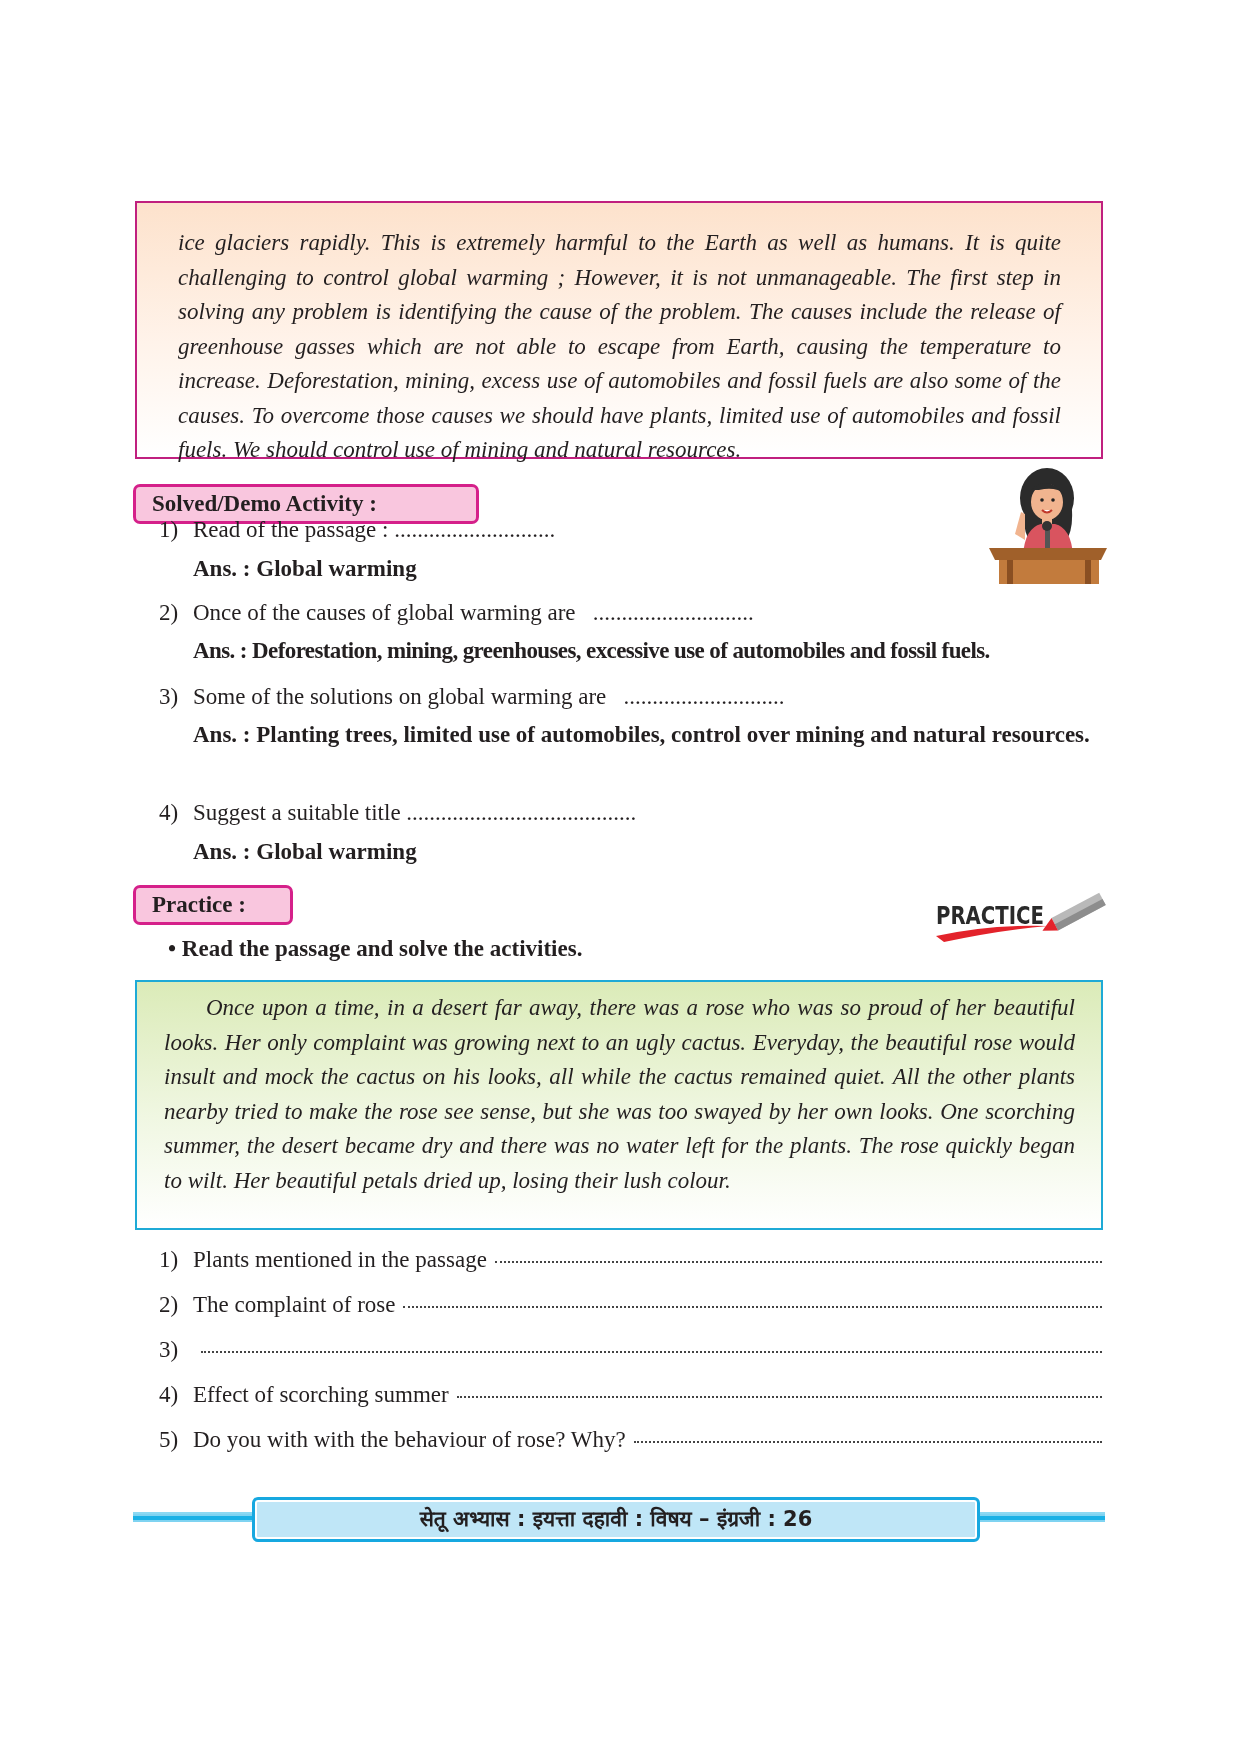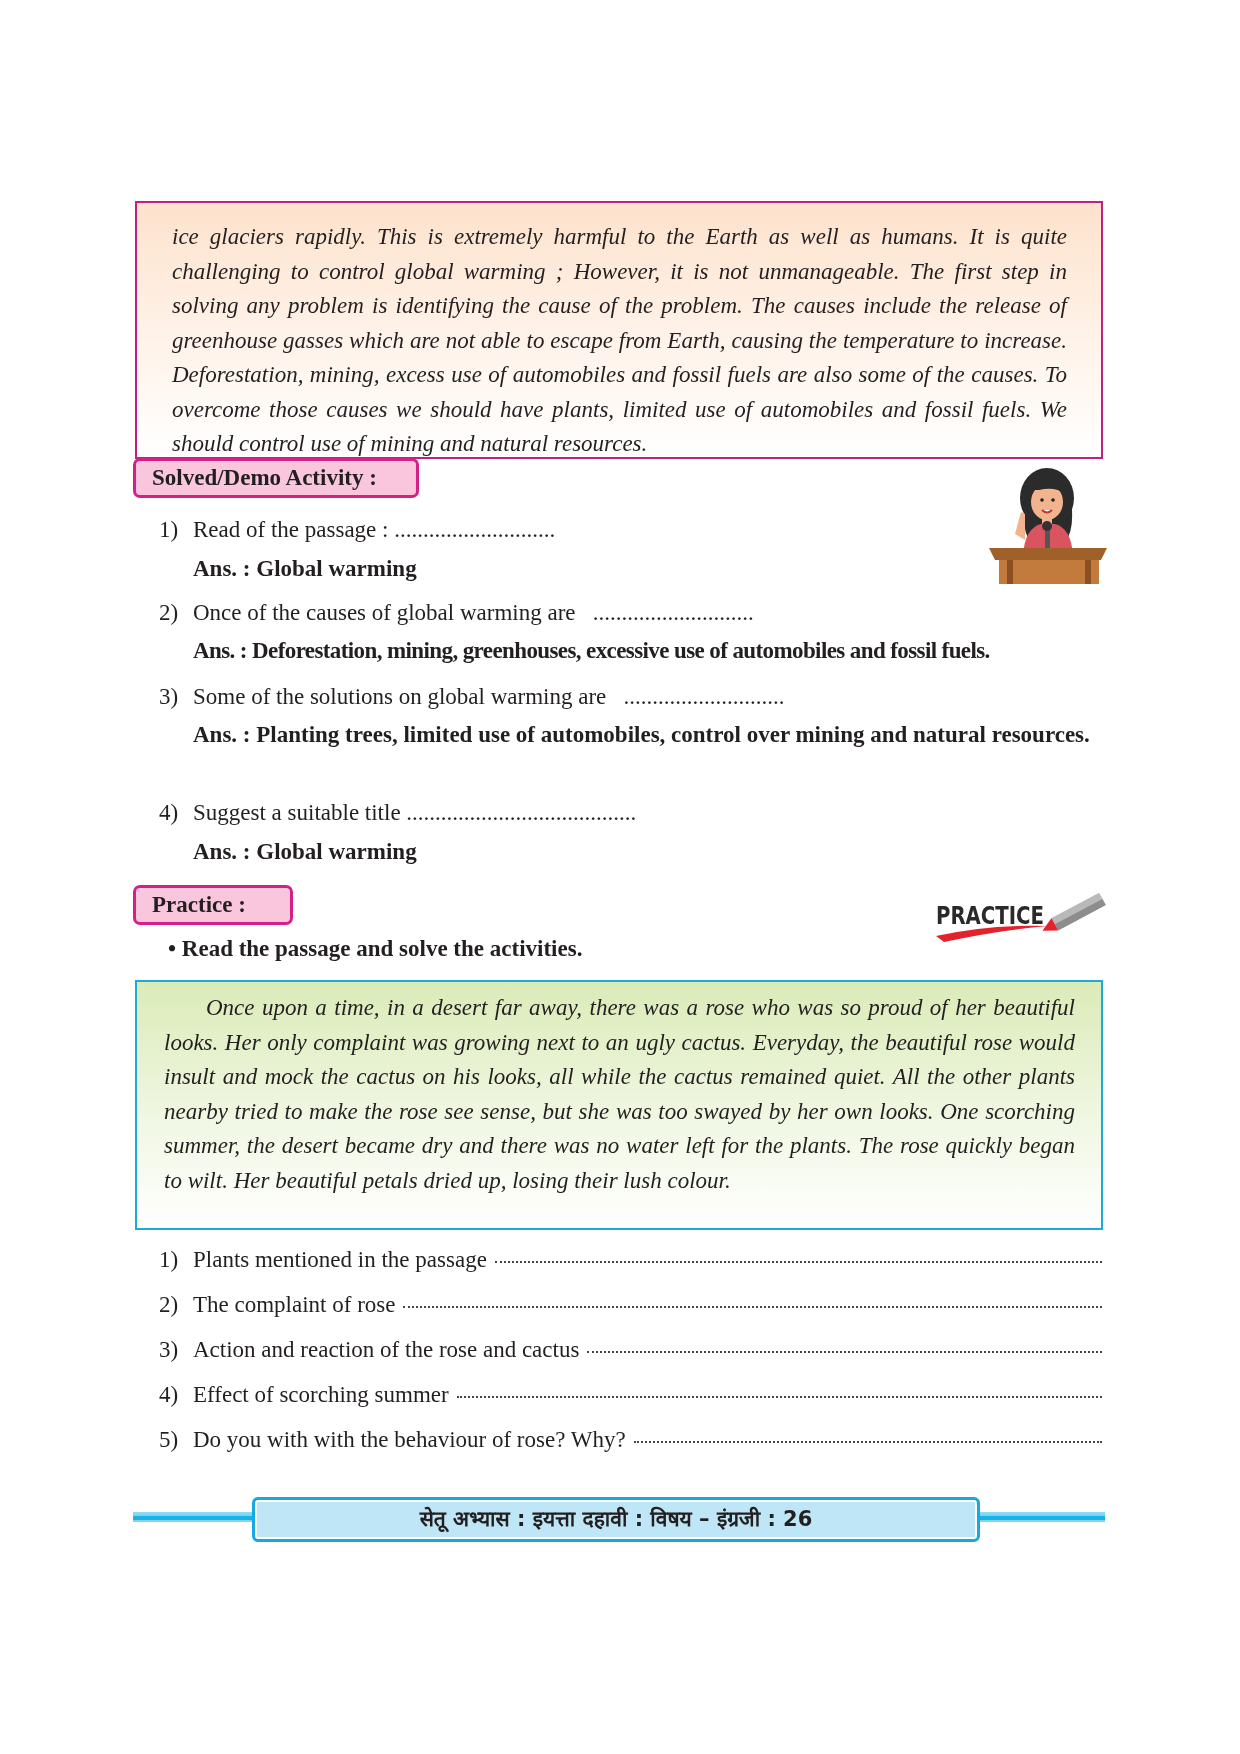--- a/index.html
+++ b/index.html
@@ -16,28 +16,28 @@
     top:201px; height:258px;
     border:2px solid #c0207f;
     background:linear-gradient(to bottom, #fde2cc 0%, #fff3ea 55%, #ffffff 100%);
   }
   .passage-2 {
     top:980px; height:250px;
     border:2px solid #1eaad6;
     background:linear-gradient(to bottom, #dbebb8 0%, #f0f7e2 55%, #ffffff 100%);
   }
   .passage-2 p { text-indent:42px; margin:0; }
-  .passage-1 p { margin:8px; }
+  .passage-1 p { margin:14px; }
 
   .section-tag {
     position:absolute; left:133px; box-sizing:border-box;
     border:3px solid #d5208a; border-radius:7px; background:#f9c6de;
     font-weight:bold; font-size:23px; line-height:34px; padding:0 12px 0 16px;
   }
-  .tag-solved { top:458px; width:286px; height:40px; }
+  .tag-solved { top:484px; width:346px; height:40px; }
   .tag-practice { top:885px; width:160px; height:40px; }
 
   .q {
     position:absolute; left:159px; font-size:23px; line-height:30px; white-space:nowrap;
   }
   .q .num { display:inline-block; width:34px; }
   .q .dots { letter-spacing:0; color:#231f20; }
   .ans {
     position:absolute; left:193px; font-weight:bold; font-size:23px; line-height:34px;
   }
@@ -143,21 +143,20 @@
     <span>Plants mentioned in the passage</span>
     <span class="fill"></span>
 </div>
 <div class="exq" style="top:1290px;">
   <span class="num">2)</span>
     <span>The complaint of rose</span>
     <span class="fill"></span>
 </div>
 <div class="exq" style="top:1335px;">
   <span class="num">3)</span>
-    <span>Action and reaction of the rose and cactus</span>
     <span class="fill"></span>
 </div>
 <div class="exq" style="top:1380px;">
   <span class="num">4)</span>
     <span>Effect of scorching summer</span>
     <span class="fill"></span>
 </div>
 <div class="exq" style="top:1425px;">
   <span class="num">5)</span>
     <span>Do you with with the behaviour of rose? Why?</span>

